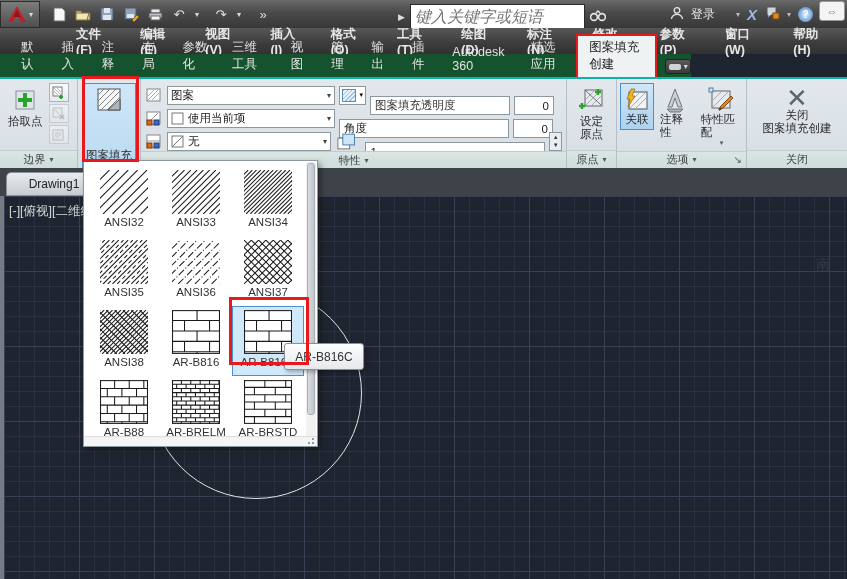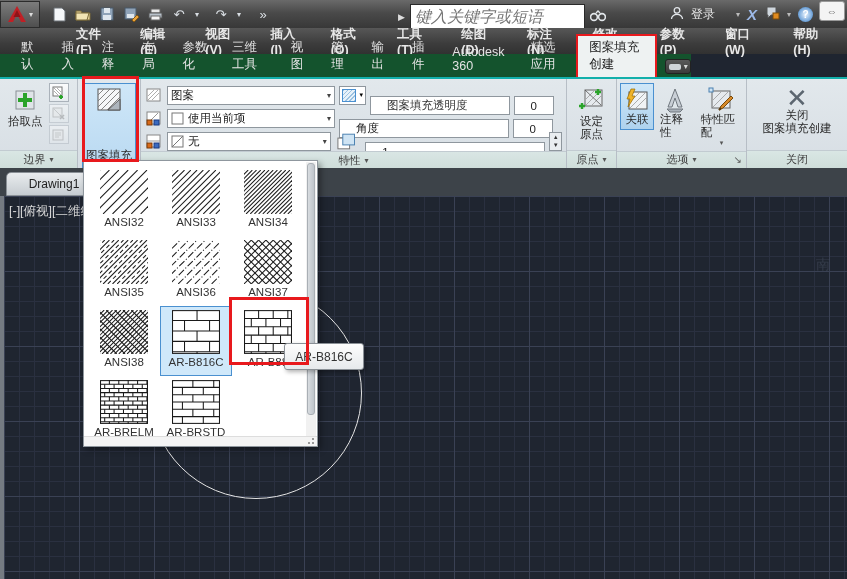--- a/index.html
+++ b/index.html
@@ -59,21 +59,21 @@
 
   .prop-grid { display:flex; flex-direction:column; gap:3px; padding:2px 4px 0 4px; width:100%; }
   .prow { display:flex; align-items:center; gap:4px; height:20px; }
   .mini-ic { width:18px; height:16px; flex:0 0 18px; }
   .combo { width:168px; height:19px; background:#fff; border:1px solid #8f979e; display:flex; align-items:center;
     font-size:11.5px; color:#222; padding:0 3px; justify-content:space-between; }
   .combo .dn { font-size:8px; color:#444; }
   .swatch-dd { width:27px; height:19px; border:1px solid #8f979e; background:#fff; display:flex; align-items:center; justify-content:space-between; padding:0 2px; }
   .swatch-dd .sw { width:14px; height:13px; border:1px solid #4a90d0;
     background:repeating-linear-gradient(135deg,#9cc2e0 0 1px,#e8f2fa 1px 3px); }
-  .fcell { height:19px; border:1px solid #8f979e; background:#fff; display:flex; align-items:center; padding:0 16px; font-size:11.5px; color:#222;margin-top:21px; }
+  .fcell { height:19px; border:1px solid #8f979e; background:#fff; display:flex; align-items:center; padding:0 4px; font-size:11.5px; color:#222;margin-top:21px; }
   .fcell.lab { width:140px; color:#333; }
   .fcell.lab2 { width:170px; }
   .fcell.val { width:40px; justify-content:flex-end; }
   .fcell.scale { width:184px; justify-content:flex-start; }
   .spinner { display:flex; flex-direction:column; width:13px; height:19px; border:1px solid #8f979e; background:#e9edf0; }
   .spinner div { flex:1; font-size:6px; color:#333; display:flex; align-items:center; justify-content:center; }
   .launcher { position:absolute; right:4px; top:2px; font-size:10px; color:#555; }
 
   .optbtn { display:flex; flex-direction:column; align-items:center; font-size:11.5px; color:#2b2b2b; padding:3px 3px; border:1px solid transparent; line-height:1.1; }
   .optbtn.hl { background:linear-gradient(#cfe7f8,#aed2ee); border:1px solid #4a90d0; }
@@ -691,20 +691,37 @@
             <line x1="38" y1="0" x2="80" y2="42" stroke="#1a1a1a" stroke-width="1"></line>
             <line x1="46" y1="0" x2="88" y2="42" stroke="#1a1a1a" stroke-width="1"></line>
             <line x1="54" y1="0" x2="96" y2="42" stroke="#1a1a1a" stroke-width="1"></line>
             <line x1="62" y1="0" x2="104" y2="42" stroke="#1a1a1a" stroke-width="1"></line>
             <line x1="70" y1="0" x2="112" y2="42" stroke="#1a1a1a" stroke-width="1"></line>
             <line x1="78" y1="0" x2="120" y2="42" stroke="#1a1a1a" stroke-width="1"></line>
             <line x1="86" y1="0" x2="128" y2="42" stroke="#1a1a1a" stroke-width="1"></line>
           </svg>
           <span class="glabel">ANSI38</span>
         </div>
+      <div class="gal-cell">
+          <svg class="swatch" viewBox="0 0 46 42">
+            <rect x="0.5" y="0.5" width="45" height="41" fill="none" stroke="#1a1a1a" stroke-width="1"></rect>
+            <line x1="24" y1="0" x2="24" y2="10" stroke="#1a1a1a" stroke-width="1"></line>
+            <line x1="0" y1="10" x2="46" y2="10" stroke="#1a1a1a" stroke-width="1"></line>
+            <line x1="12" y1="10" x2="12" y2="20" stroke="#1a1a1a" stroke-width="1"></line>
+            <line x1="36" y1="10" x2="36" y2="20" stroke="#1a1a1a" stroke-width="1"></line>
+            <line x1="0" y1="20" x2="46" y2="20" stroke="#1a1a1a" stroke-width="1"></line>
+            <line x1="24" y1="20" x2="24" y2="30" stroke="#1a1a1a" stroke-width="1"></line>
+            <line x1="0" y1="30" x2="46" y2="30" stroke="#1a1a1a" stroke-width="1"></line>
+            <line x1="12" y1="30" x2="12" y2="40" stroke="#1a1a1a" stroke-width="1"></line>
+            <line x1="36" y1="30" x2="36" y2="40" stroke="#1a1a1a" stroke-width="1"></line>
+            <line x1="0" y1="40" x2="46" y2="40" stroke="#1a1a1a" stroke-width="1"></line>
+            <line x1="24" y1="40" x2="24" y2="42" stroke="#1a1a1a" stroke-width="1"></line>
+          </svg>
+          <span class="glabel">AR-B816</span>
+        </div>
       <div class="gal-cell sel">
           <svg class="swatch" viewBox="0 0 46 42">
             <rect x="0.5" y="0.5" width="45" height="41" fill="none" stroke="#1a1a1a" stroke-width="1"></rect>
             <line x1="24" y1="0" x2="24" y2="10" stroke="#1a1a1a" stroke-width="1"></line>
             <line x1="0" y1="10" x2="46" y2="10" stroke="#1a1a1a" stroke-width="1"></line>
             <line x1="12" y1="10" x2="12" y2="20" stroke="#1a1a1a" stroke-width="1"></line>
             <line x1="36" y1="10" x2="36" y2="20" stroke="#1a1a1a" stroke-width="1"></line>
             <line x1="0" y1="20" x2="46" y2="20" stroke="#1a1a1a" stroke-width="1"></line>
             <line x1="24" y1="20" x2="24" y2="30" stroke="#1a1a1a" stroke-width="1"></line>
             <line x1="0" y1="30" x2="46" y2="30" stroke="#1a1a1a" stroke-width="1"></line>

